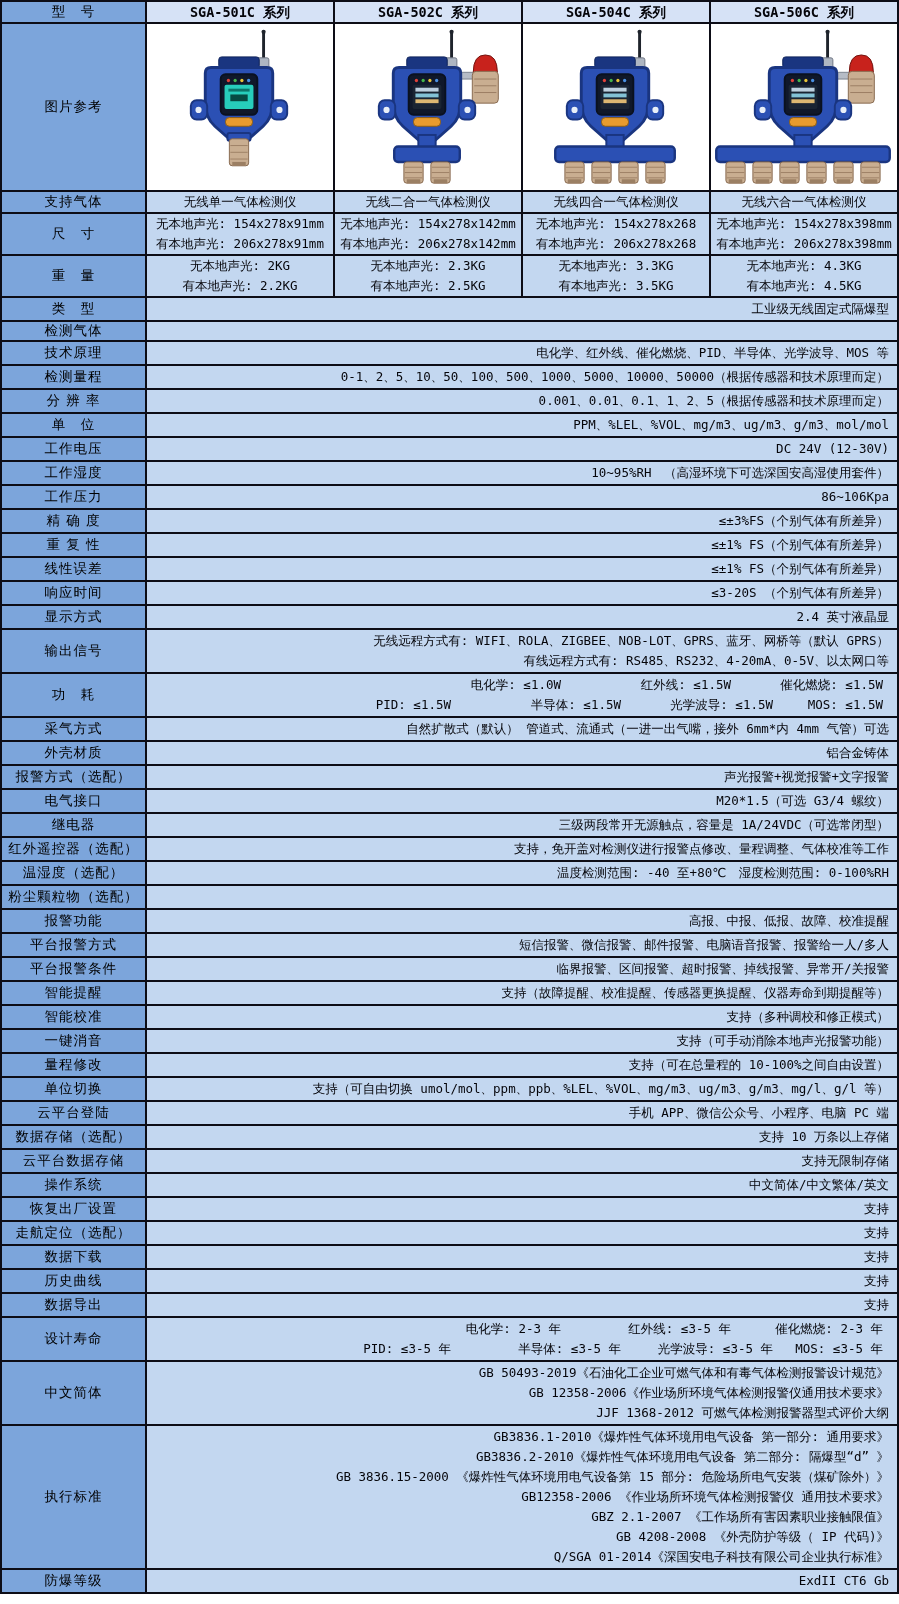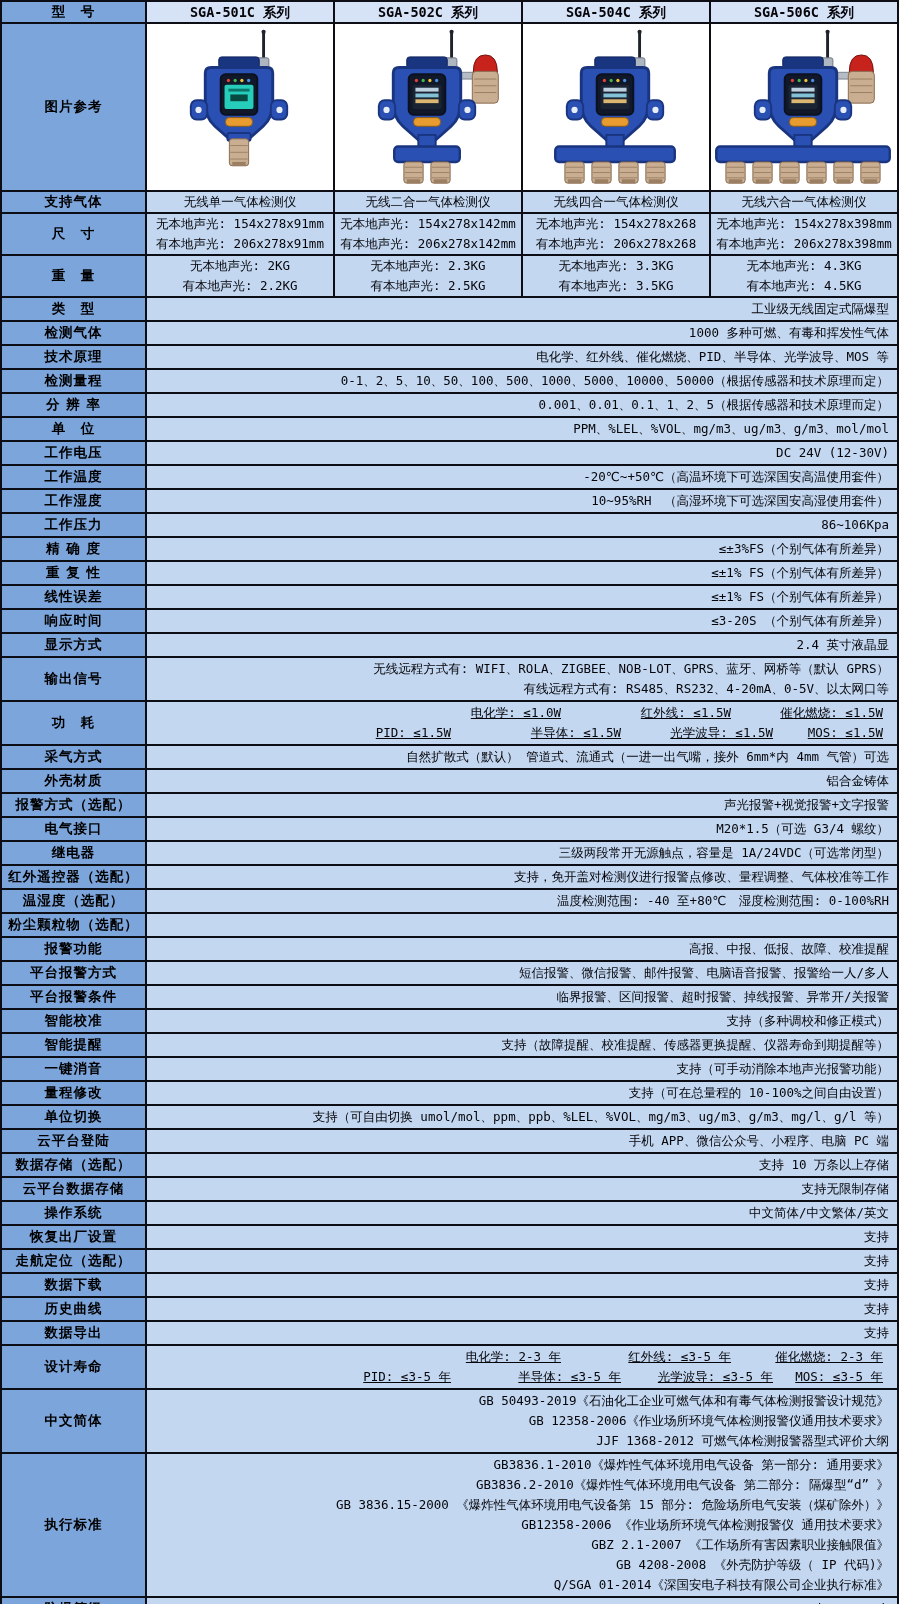--- a/index.html
+++ b/index.html
@@ -8,21 +8,21 @@
     width:899px; box-sizing:border-box;
     border:2px solid var(--border,#0d0d16);
     background:var(--cell-bg,#C3D7F0);
   }
   .row{display:flex;align-items:stretch;border-bottom:2px solid var(--border,#0d0d16);}
   .rows-host .row:last-child{border-bottom:none;}
   .label{
     flex:0 0 145px;width:145px;box-sizing:border-box;
     border-right:2px solid var(--border,#0d0d16);
     background:var(--label-bg,#7CA5DB);
-    font-weight:700;font-size:13.5px;line-height:1.15;letter-spacing:1px;
+    font-weight:400;font-size:13.5px;line-height:1.15;letter-spacing:1px;
     display:flex;align-items:center;justify-content:center;text-align:center;
     padding:1px 2px;color:#000;
   }
   .cell{
     flex:1 1 0;box-sizing:border-box;overflow:hidden;
     border-right:2px solid var(--border,#0d0d16);
     background:var(--cell-bg,#C3D7F0);
     display:flex;flex-direction:column;justify-content:center;
   }
   .cell:last-child{border-right:none;}
@@ -35,21 +35,21 @@
     display:flex;flex-direction:column;justify-content:center;
     padding:1px 8px;
     text-align:right;
   }
   .line{
     height:20px;line-height:20px;white-space:nowrap;overflow:hidden;
     font-size:12.5px;
     font-family:"DejaVu Sans Mono","DejaVu Sans",sans-serif;
   }
   .cell .line{text-align:center;width:100%;}
-  .seg{display:inline-block;min-width:170px;box-sizing:border-box;padding-right:6px;text-decoration:underline;}
+  .seg{display:inline-block;min-width:170px;box-sizing:border-box;padding-right:6px;}
   [data-row="power"] .seg:nth-child(1),[data-row="lifespan"] .seg:nth-child(1){min-width:128px;}
   [data-row="power"] .seg:nth-child(2),[data-row="lifespan"] .seg:nth-child(2){min-width:170px;}
   [data-row="power"] .seg:nth-child(3),[data-row="lifespan"] .seg:nth-child(3){min-width:152px;}
   [data-row="power"] .seg:nth-child(4),[data-row="lifespan"] .seg:nth-child(4){min-width:110px;}
   [data-row="dust"] .seg:nth-child(1){min-width:237px;margin-top:40px;}
 </style>
 </head>
 <body>
 
 <div class="table">
@@ -304,23 +304,20 @@
         </div>
       </div>
       <div class="row" data-row="type">
         <div class="label">类　型</div>
         <div class="value">
           <div class="line">工业级无线固定式隔爆型</div>
         </div>
       </div>
       <div class="row" data-row="gas-count">
         <div class="label">检测气体</div>
-        <div class="value">
-          <div class="line">1000 多种可燃、有毒和挥发性气体</div>
-        </div>
       </div>
       <div class="row" data-row="principle">
         <div class="label">技术原理</div>
         <div class="value">
           <div class="line">电化学、红外线、催化燃烧、PID、半导体、光学波导、MOS 等</div>
         </div>
       </div>
       <div class="row" data-row="range">
         <div class="label">检测量程</div>
         <div class="value">
@@ -338,26 +335,20 @@
         <div class="value">
           <div class="line">PPM、%LEL、%VOL、mg/m3、ug/m3、g/m3、mol/mol</div>
         </div>
       </div>
       <div class="row" data-row="voltage">
         <div class="label">工作电压</div>
         <div class="value">
           <div class="line">DC 24V (12-30V)</div>
         </div>
       </div>
-      <div class="row" data-row="work-temp">
-        <div class="label">工作温度</div>
-        <div class="value">
-          <div class="line">-20℃~+50℃（高温环境下可选深国安高温使用套件）</div>
-        </div>
-      </div>
       <div class="row" data-row="work-humidity">
         <div class="label">工作湿度</div>
         <div class="value">
           <div class="line">10~95%RH　（高湿环境下可选深国安高湿使用套件）</div>
         </div>
       </div>
       <div class="row" data-row="pressure">
         <div class="label">工作压力</div>
         <div class="value">
           <div class="line">86~106Kpa</div>
@@ -466,30 +457,30 @@
         <div class="value">
           <div class="line">短信报警、微信报警、邮件报警、电脑语音报警、报警给一人/多人</div>
         </div>
       </div>
       <div class="row" data-row="platform-cond">
         <div class="label">平台报警条件</div>
         <div class="value">
           <div class="line">临界报警、区间报警、超时报警、掉线报警、异常开/关报警</div>
         </div>
       </div>
+      <div class="row" data-row="smart-remind">
+        <div class="label">智能提醒</div>
+        <div class="value">
+          <div class="line">支持（故障提醒、校准提醒、传感器更换提醒、仪器寿命到期提醒等）</div>
+        </div>
+      </div>
       <div class="row" data-row="smart-cal">
         <div class="label">智能校准</div>
         <div class="value">
           <div class="line">支持（多种调校和修正模式）</div>
-        </div>
-      </div>
-      <div class="row" data-row="smart-remind">
-        <div class="label">智能提醒</div>
-        <div class="value">
-          <div class="line">支持（故障提醒、校准提醒、传感器更换提醒、仪器寿命到期提醒等）</div>
         </div>
       </div>
       <div class="row" data-row="mute">
         <div class="label">一键消音</div>
         <div class="value">
           <div class="line">支持（可手动消除本地声光报警功能）</div>
         </div>
       </div>
       <div class="row" data-row="range-mod">
         <div class="label">量程修改</div>

